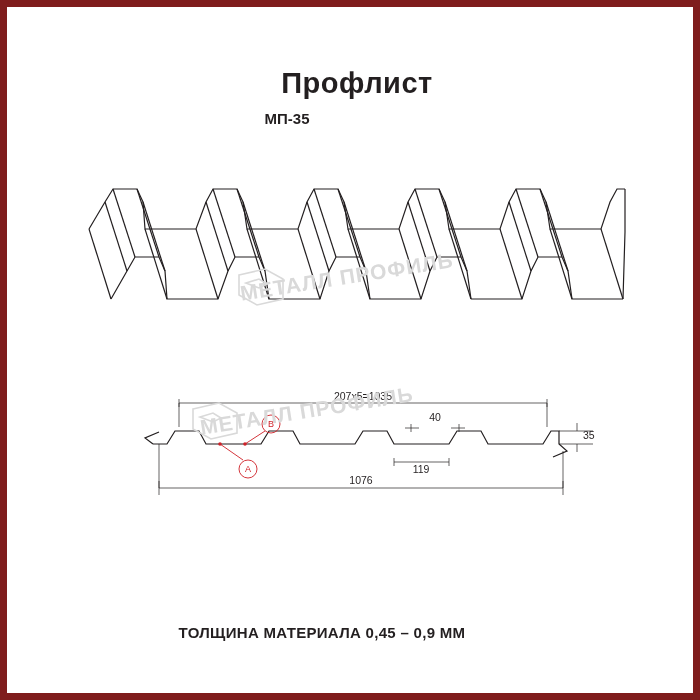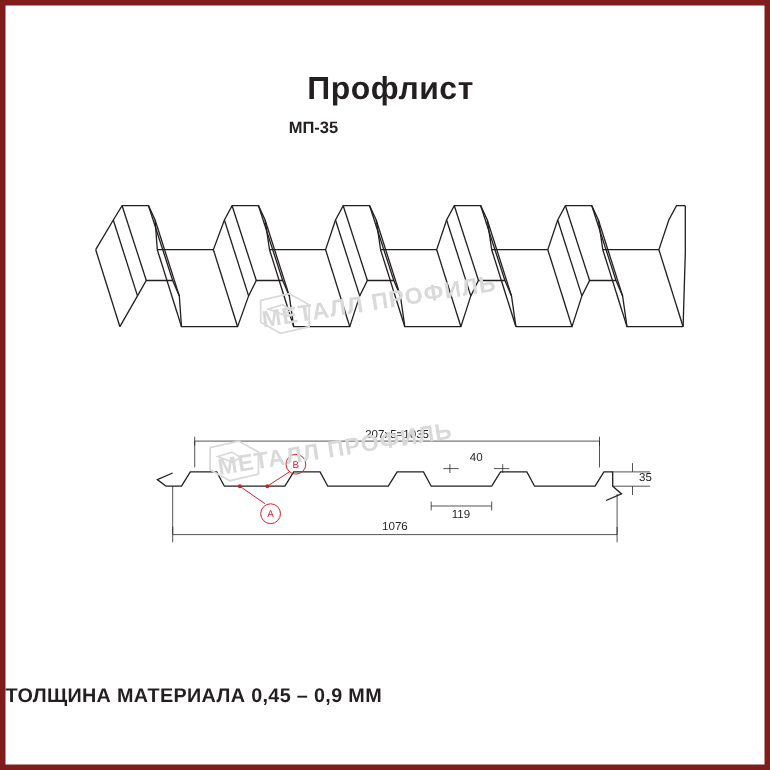--- a/index.html
+++ b/index.html
@@ -11,21 +11,21 @@
     width: 700px;
     height: 700px;
     font-family: "Liberation Sans", sans-serif;
     color: #231f20;
     position: relative;
     overflow: hidden;
   }
   .page {
     position: absolute;
     inset: 0;
-    border: 5px solid #7f1d1d;
+    border: 7px solid #7f1d1d;
     box-sizing: border-box;
   }
   .title {
     position: absolute;
     top: 60px;
     left: 0;
     width: 700px;
     text-align: center;
     font-size: 29px;
     font-weight: bold;
@@ -38,22 +38,22 @@
     width: 560px;
     text-align: center;
     font-size: 15px;
     font-weight: bold;
   }
   .footer {
     position: absolute;
     top: 617px;
     left: 0;
     width: 630px;
-    text-align: left;
-    font-size: 18px;
+    text-align: center;
+    font-size: 15px;
     font-weight: bold;
     letter-spacing: 0.3px;
   }
   .art {
     position: absolute;
     left: 0;
     top: 0;
     width: 700px;
     height: 700px;
   }

